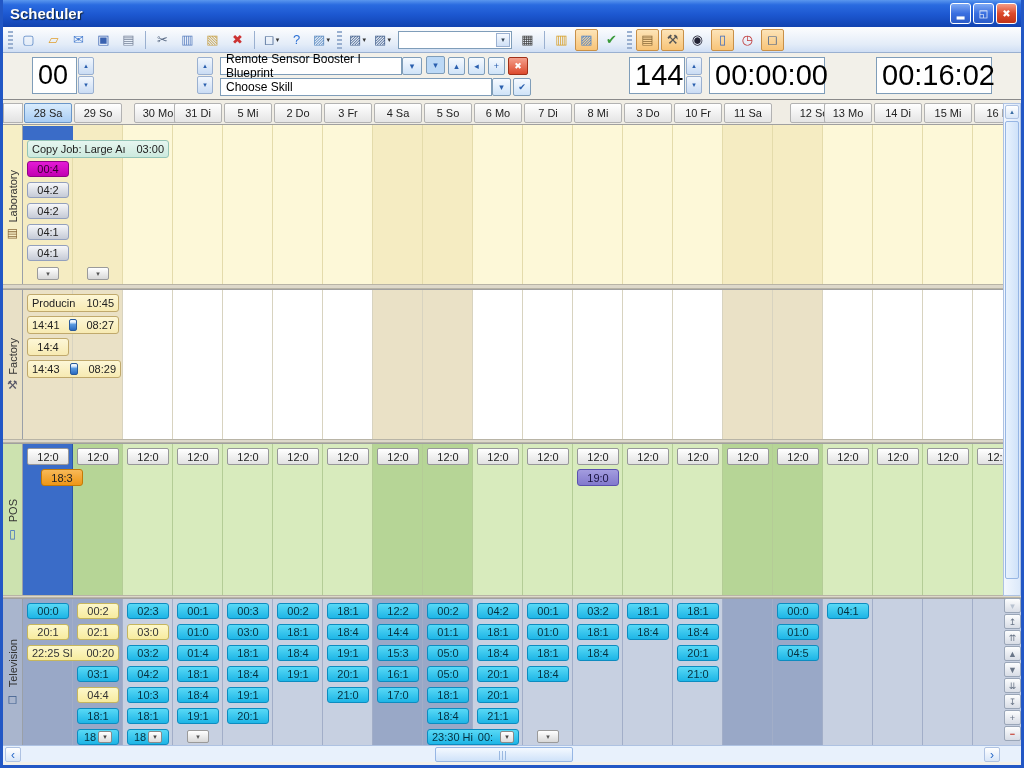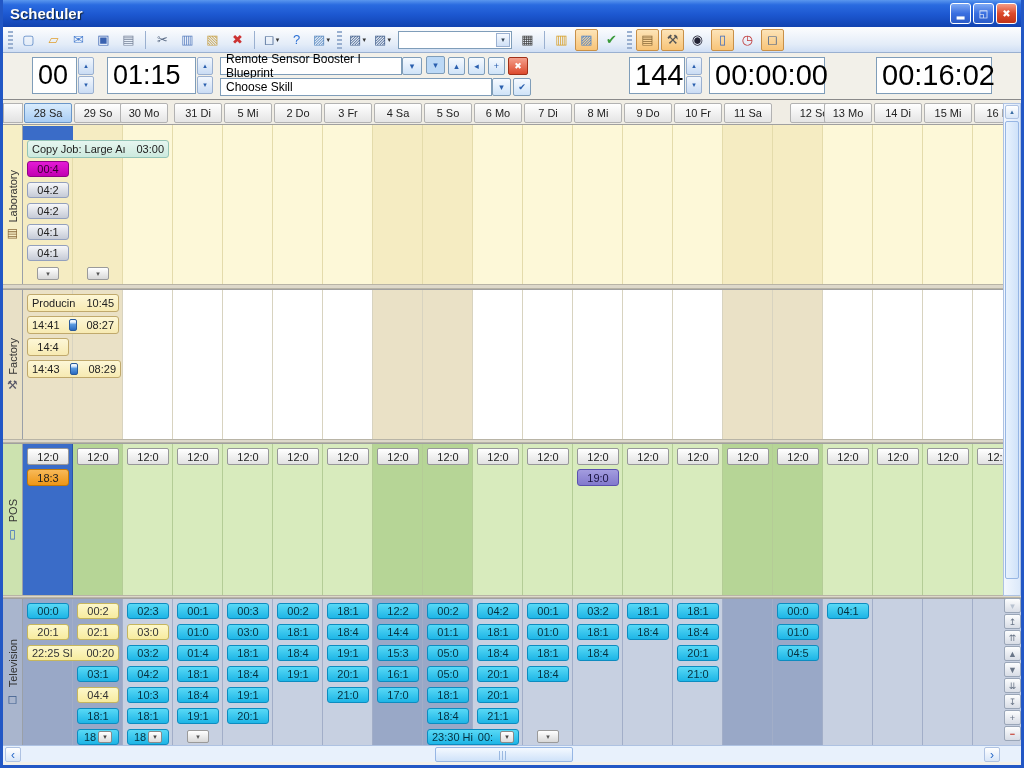--- a/index.html
+++ b/index.html
@@ -93,21 +93,21 @@
 
   .ev{position:absolute;font-size:11px;border:1px solid;border-radius:3px;
     display:flex;align-items:center;justify-content:center;overflow:hidden;white-space:nowrap;}
   .ev.spread{justify-content:space-between;padding:0 4px;}
   .ev-cyan{background:linear-gradient(#58d9f6,#1db5e6);border-color:#0d8cc0;color:#05303e;}
   .ev-yellow{background:linear-gradient(#fdf8cb,#f7eb9e);border-color:#c6b65e;color:#333;}
   .ev-gray{background:linear-gradient(#f6f7f9,#c5cad6);border-color:#93a0bd;color:#222;}
   .ev-magenta{background:linear-gradient(#e41ad6,#c200b2);border-color:#8e0086;color:#33002e;}
   .ev-mint{background:linear-gradient(#e6f6f0,#cdeade);border-color:#94c4b6;color:#222;}
   .ev-cream{background:linear-gradient(#fdf7d7,#f7eab2);border-color:#c0a96c;color:#222;}
-  .ev-orange{background:linear-gradient(#f8b958,#ee9616);border-color:#c47a06;color:#222;}
+  .ev-orange{background:linear-gradient(#f8b958,#ee9616);border-color:#c47a06;color:#222;margin-left:14px;}
   .ev-purple{background:linear-gradient(#a39cdf,#8279cd);border-color:#5a50ae;color:#1a1440;}
   .ev-slot{background:linear-gradient(#ffffff,#e2e2e2);border-color:#98989a;color:#222;border-radius:2px;}
   .ev .ddbtn{width:14px;height:12px;margin-left:2px;border:1px solid #8a8a8a;border-radius:2px;font-size:7px;color:#444;
     background:linear-gradient(#ffffff,#dcdcdc);display:flex;align-items:center;justify-content:center;flex:none;}
   .ev-dropdown{width:22px;height:13px;border:1px solid #9a9a9a;border-radius:2px;font-size:7px;color:#555;
     background:linear-gradient(#ffffff,#d8d8d8);display:flex;align-items:center;justify-content:center;position:absolute;}
   .canister{display:inline-block;width:8px;height:12px;border-radius:2px;margin:0 1px;flex:none;
     background:linear-gradient(180deg,#eaf4ff 20%,#5a9ae0 45%,#2a6ac0);border:1px solid #2a5a9a;}
 
   
@@ -235,21 +235,20 @@
           <span style="color: rgb(58, 90, 138);">◻</span>
         </span>
       </div>
 
   <div class="controlbar">
     <div class="field bigfield" style="left:2px;width:45px;">00</div>
     <div class="spin" style="left:48px;">
       <div>▴</div>
       <div>▾</div>
     </div>
-    <div class="field bigfield" style="left:77px;width:89px;">01:15</div>
     <div class="spin" style="left:167px;">
       <div>▴</div>
       <div>▾</div>
     </div>
 
     <div class="field smallrow" style="left:190px;top:4px;width:182px;">Remote Sensor Booster I Blueprint</div>
     <div class="sbtn" style="left:372px;top:4px;width:20px;">▾</div>
     <div class="sbtn on" style="left:396px;top:3px;width:19px;">▾</div>
     <div class="sbtn" style="left:418px;top:4px;width:17px;">▴</div>
     <div class="sbtn" style="left:438px;top:4px;width:17px;">◂</div>
@@ -305,31 +304,31 @@
           <div class="nbtn">+</div>
           <div class="nbtn red">−</div>
         </div>
     <div class="hscroll">
       <div class="harr" style="left:2px;">‹</div>
       <div class="hthumb"></div>
       <div class="harr" style="left:981px;">›</div>
     </div>
   <div class="hday sel" style="left: 21px; width: 48px;">28 Sa</div>
         <div class="hday" style="left: 71px; width: 48px;">29 So</div>
-        <div class="hday" style="left: 117px; width: 48px;">30 Mo</div>
+        <div class="hday" style="left: 131px; width: 48px;">30 Mo</div>
         <div class="hday" style="left: 171px; width: 48px;">31 Di</div>
         <div class="hday" style="left: 221px; width: 48px;">5 Mi</div>
         <div class="hday" style="left: 271px; width: 48px;">2 Do</div>
         <div class="hday" style="left: 321px; width: 48px;">3 Fr</div>
         <div class="hday" style="left: 371px; width: 48px;">4 Sa</div>
         <div class="hday" style="left: 421px; width: 48px;">5 So</div>
         <div class="hday" style="left: 471px; width: 48px;">6 Mo</div>
         <div class="hday" style="left: 521px; width: 48px;">7 Di</div>
         <div class="hday" style="left: 571px; width: 48px;">8 Mi</div>
-        <div class="hday" style="left: 621px; width: 48px;">9 Do</div>
+        <div class="hday" style="left: 621px; width: 48px;">3 Do</div>
         <div class="hday" style="left: 671px; width: 48px;">10 Fr</div>
         <div class="hday" style="left: 721px; width: 48px;">11 Sa</div>
         <div class="hday" style="left: 771px; width: 48px; margin-left: 16px;">12 So</div>
         <div class="hday" style="left: 821px; width: 48px;">13 Mo</div>
         <div class="hday" style="left: 871px; width: 48px;">14 Di</div>
         <div class="hday" style="left: 921px; width: 48px;">15 Mi</div>
         <div class="hday" style="left: 971px; width: 48px;">16 D</div>
         <div class="splitter" style="top: 184px; height: 5px; z-index: 5;"></div>
         <div class="splitter" style="top: 339px; height: 4px; z-index: 5;"></div>
         <div class="splitter" style="top: 495px; height: 3px; z-index: 5;"></div>

